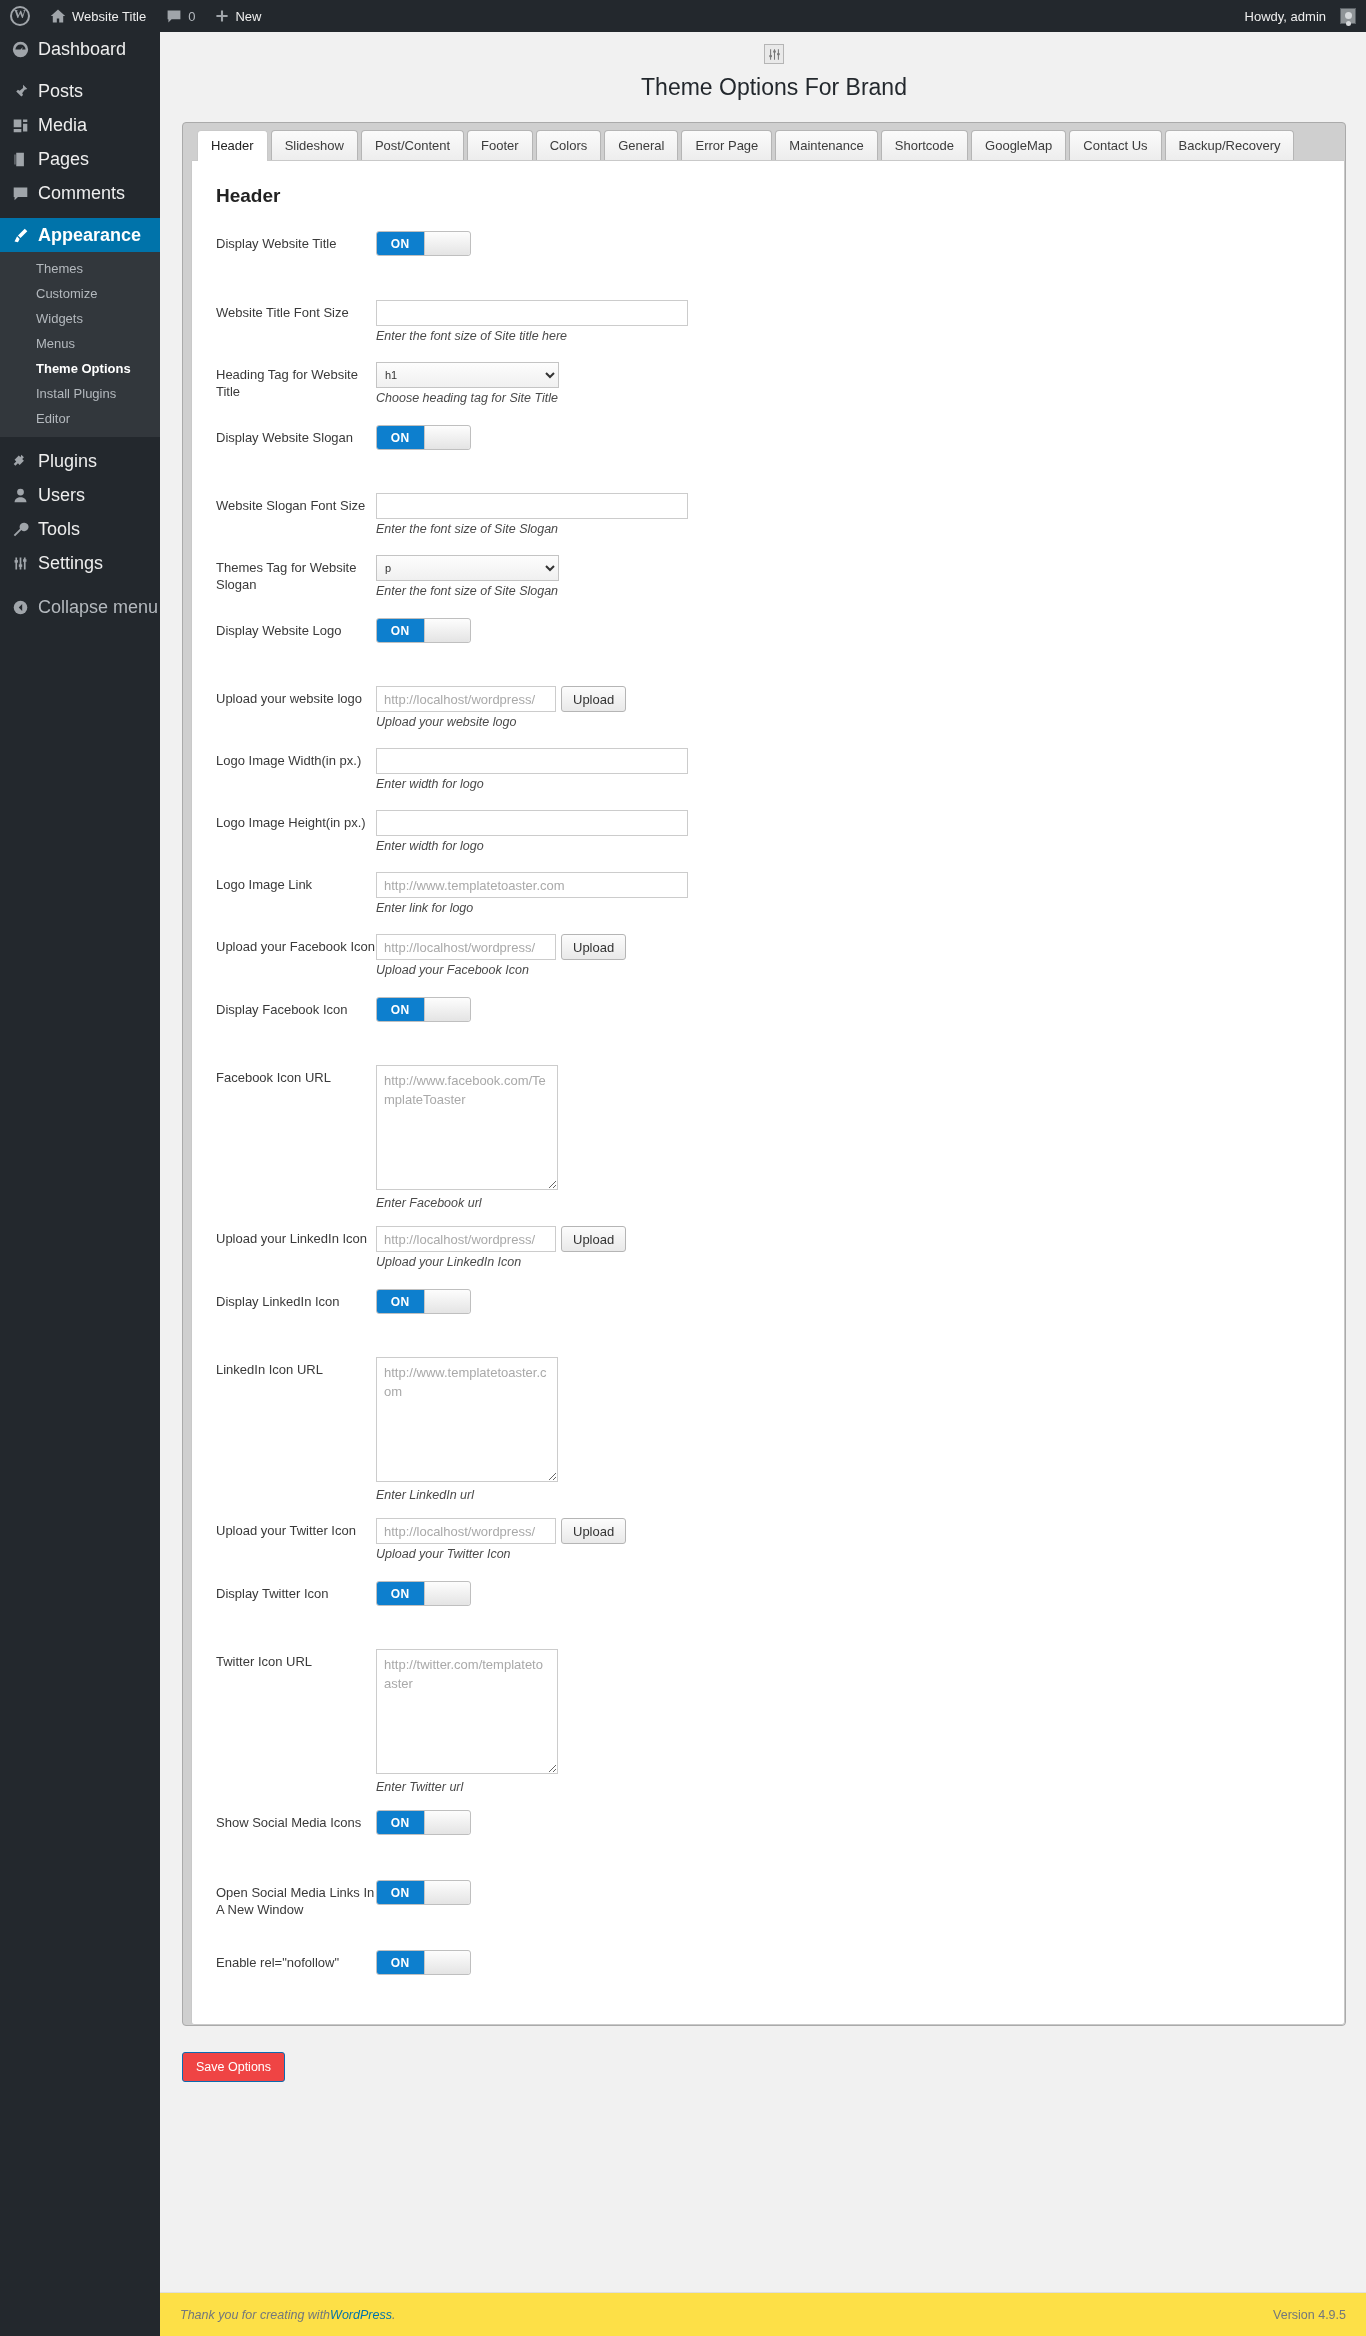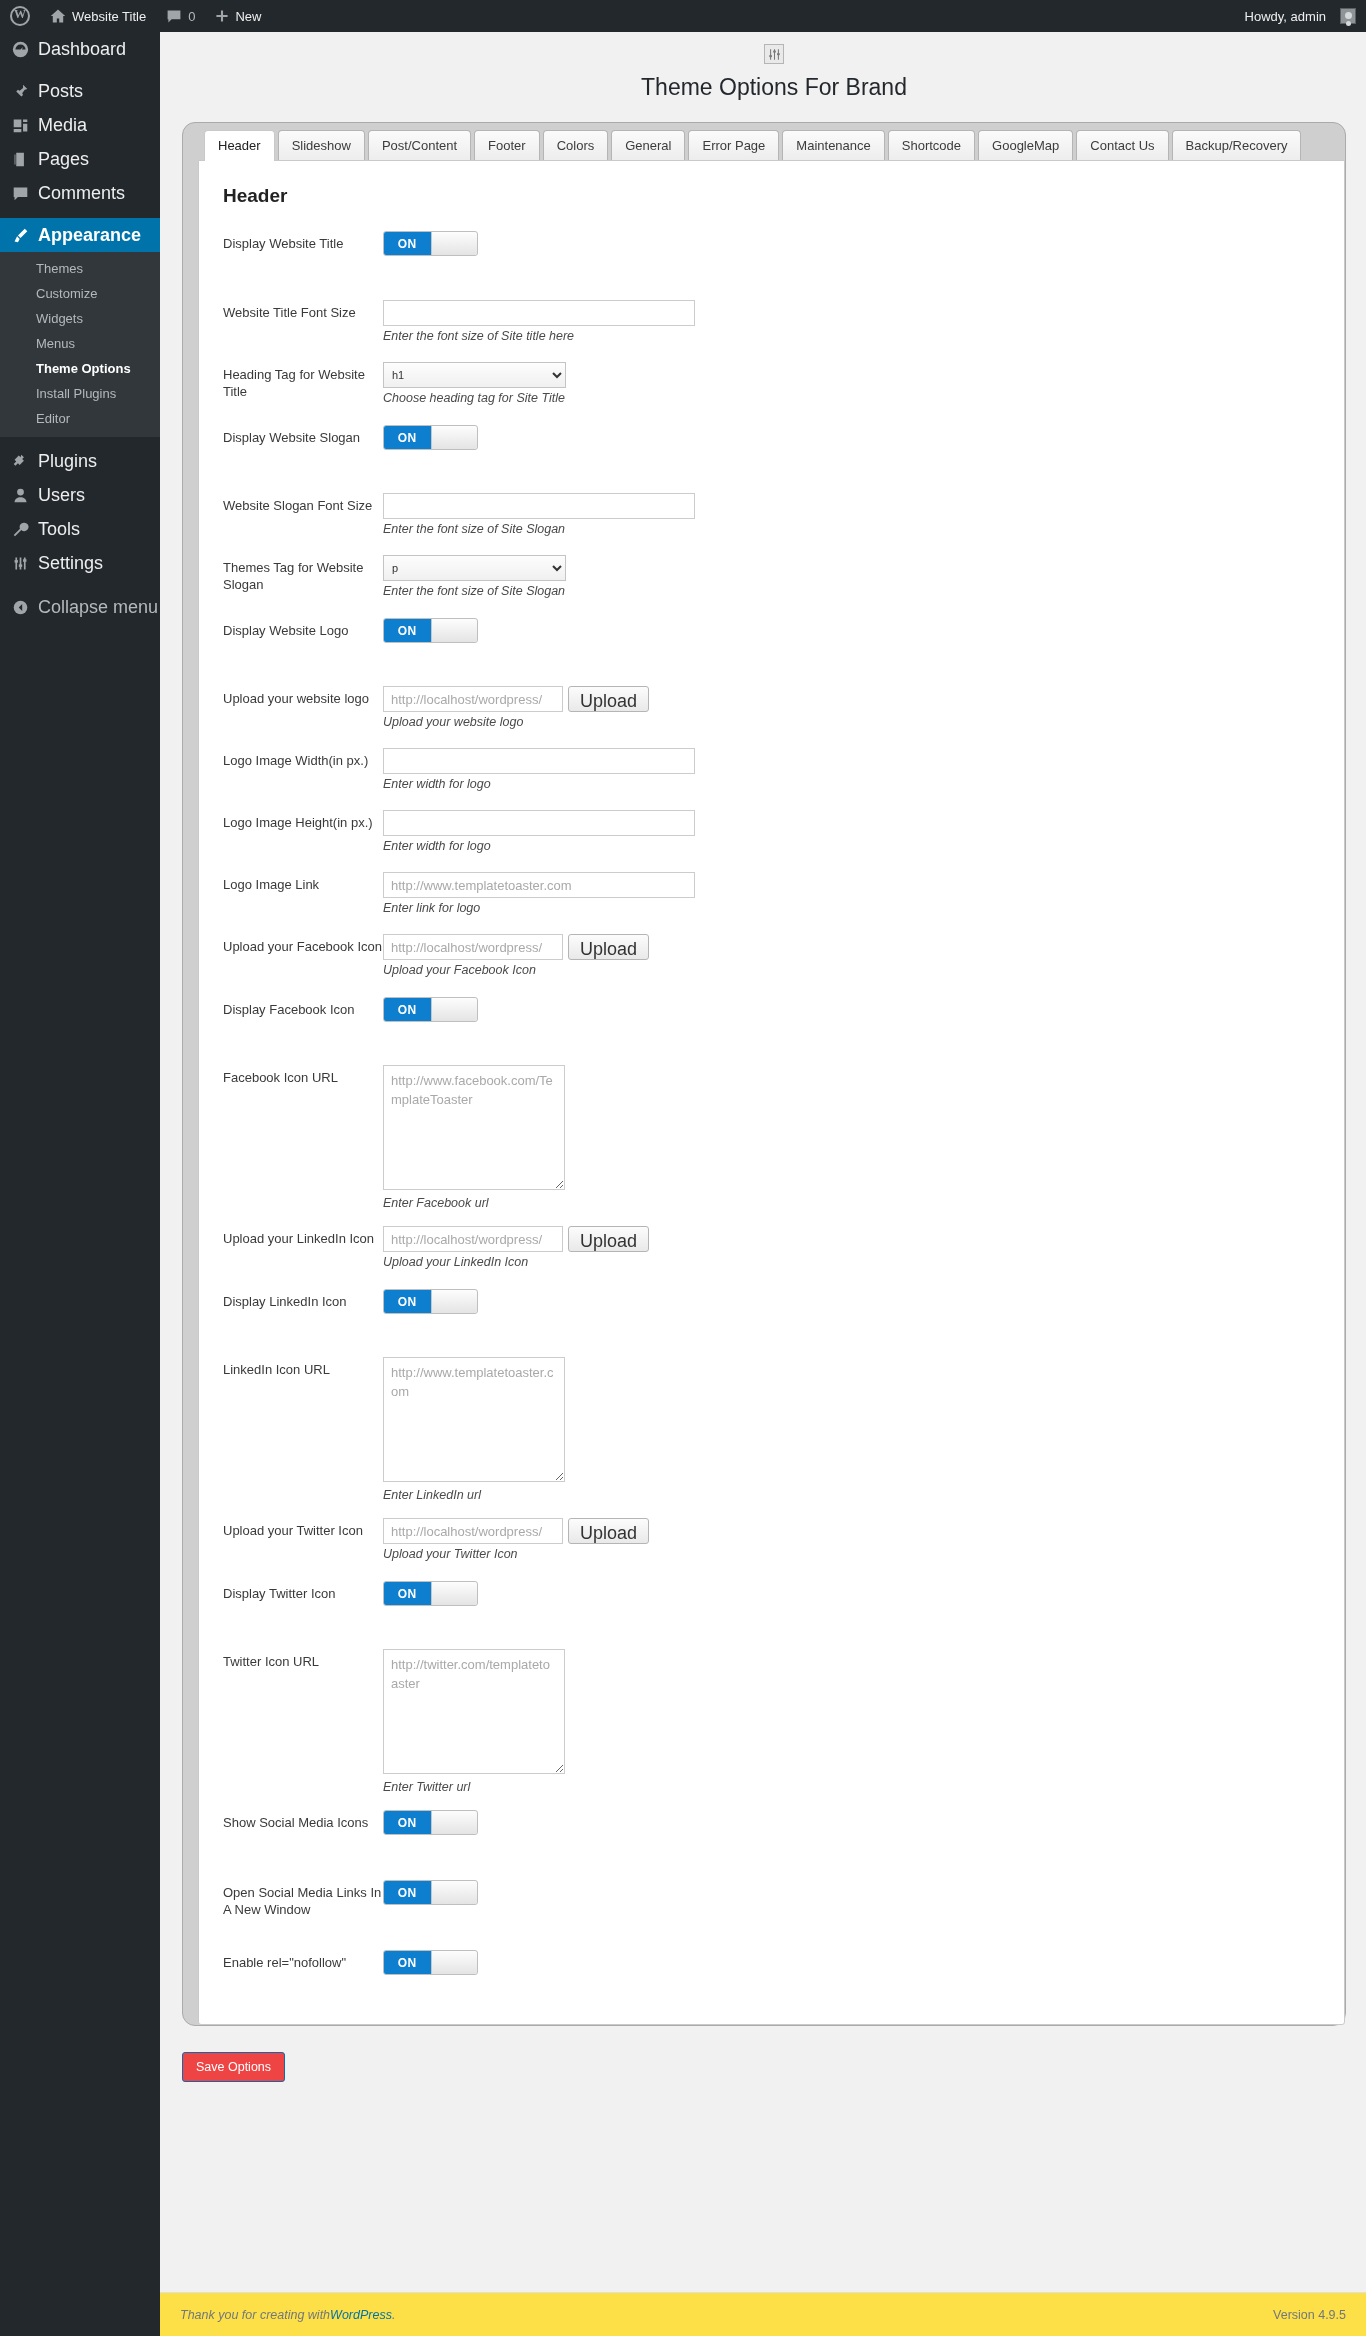--- a/index.html
+++ b/index.html
@@ -85,23 +85,23 @@
     display:flex;align-items:center;justify-content:center;
   }
   h1.page-title {
     font-size:23px; font-weight:400; color:#23282d; margin:0;
     line-height:29px; font-family:"Liberation Sans", sans-serif;
   }
 
   
   .ui-tabs {
     margin:14px 20px 0 22px;
-    border:1px solid #aaa; border-radius:13px;
+    border:1px solid #aaa; border-radius:4px;
     background:#cfcfcf;
-    padding:3px 3px 0 18px;
+    padding:3px 3px 0 11px;
     position:relative;
   }
   .tabs-nav { list-style:none; margin:0; padding:2px 2px 0 2px; display:flex; flex-wrap:wrap; }
   .tabs-nav li {
     margin:2px 2px 1px 1px;
     border:1px solid #b5b5b5; border-bottom:none;
     border-radius:4px 4px 0 0;
     background:linear-gradient(#fbfbfb,#ededed);
     padding:7px 13px;
     font-size:13px; color:#3c3c3c;
@@ -134,21 +134,21 @@
     border:1px solid #ccc; background:#fff;
     padding:2px 7px; font-size:13px; color:#444;
     font-family:"Liberation Sans", sans-serif;
   }
   .txt::placeholder { color:#a9a9a9; }
   .txt.small { width:180px; }
   .upload-wrap { display:flex; align-items:center; gap:5px; }
   .btn-upload {
     border:1px solid #b5b5b5; border-radius:3px;
     background:linear-gradient(#fcfcfc,#e9e9e9);
-    padding:4px 11px; font-size:18px; color:#333;
+    padding:4px 11px; font-size:13px; color:#333;
     cursor:pointer; font-family:"Liberation Sans", sans-serif;
     height:26px;
   }
   select.sel {
     width:183px; height:26px;
     border:1px solid #c4c4c4;
     background:linear-gradient(#fdfdfd,#f0f0f0);
     font-size:11px; color:#333; padding:2px 4px;
     font-family:"Liberation Sans", sans-serif;
   }

